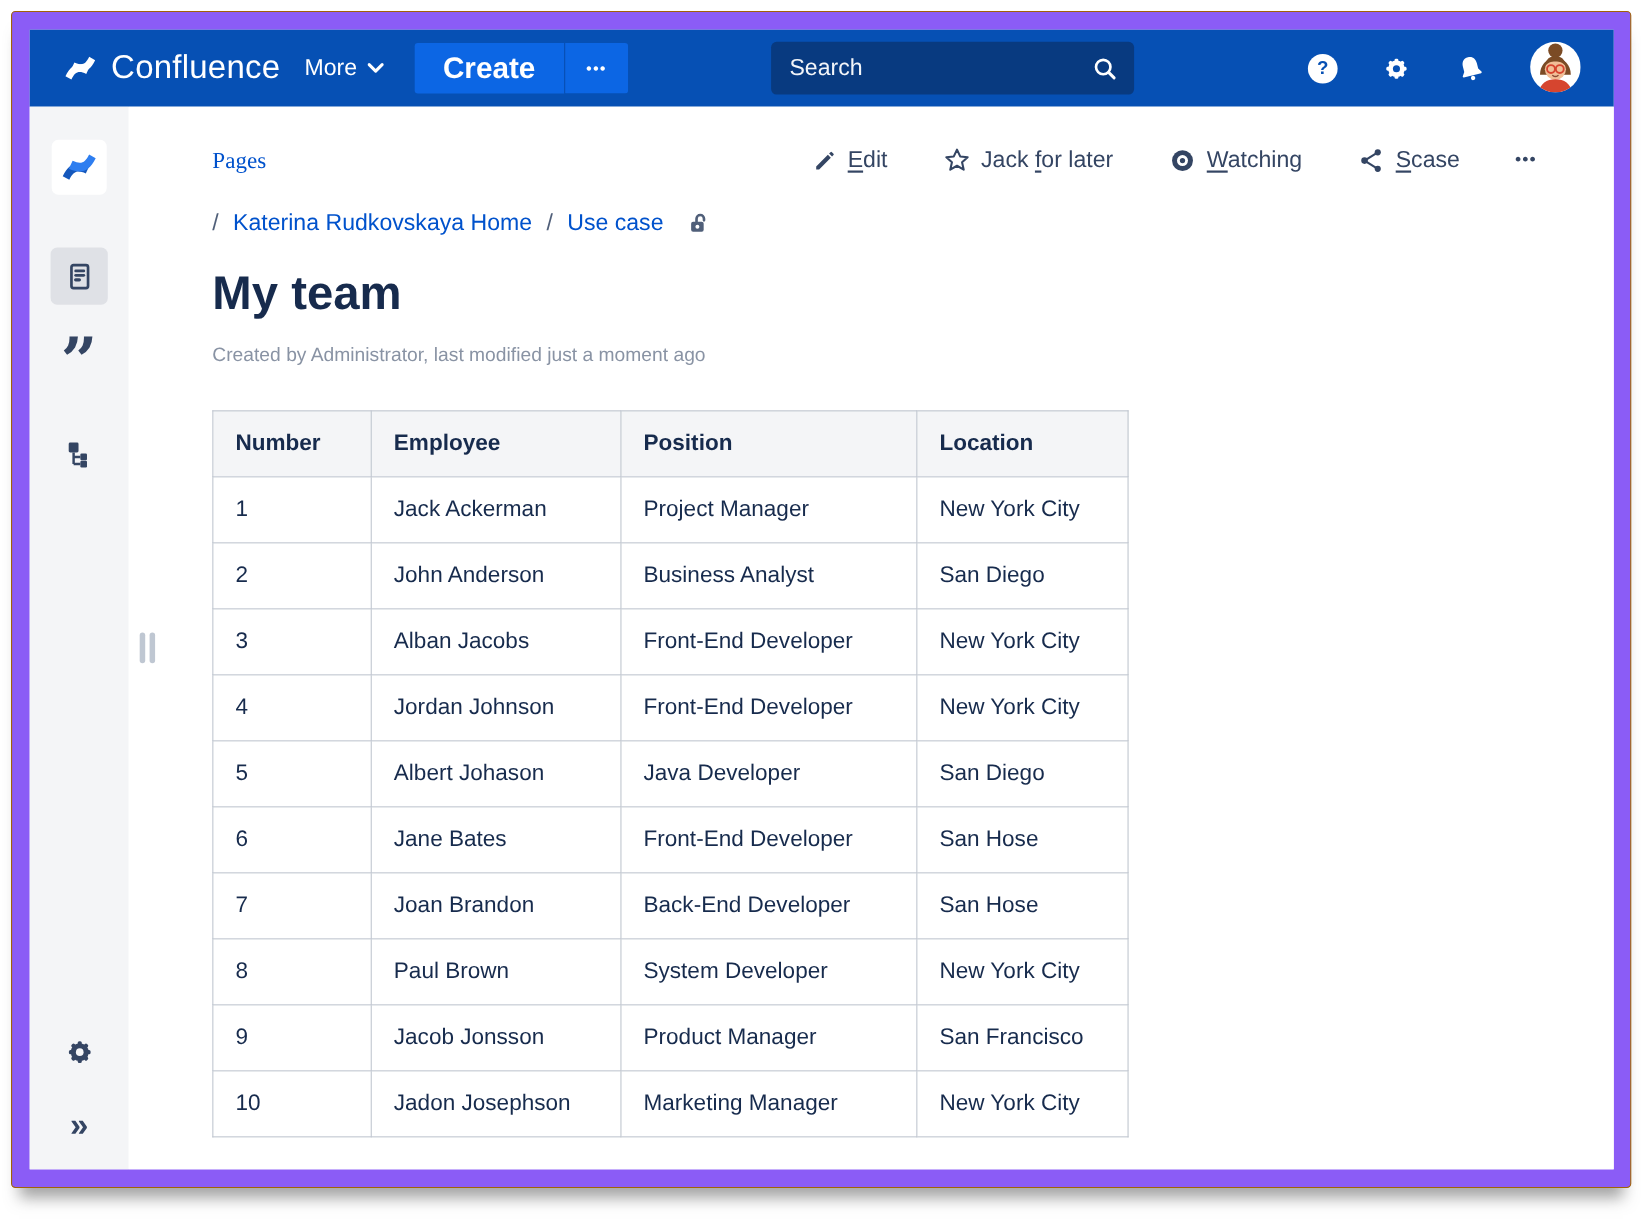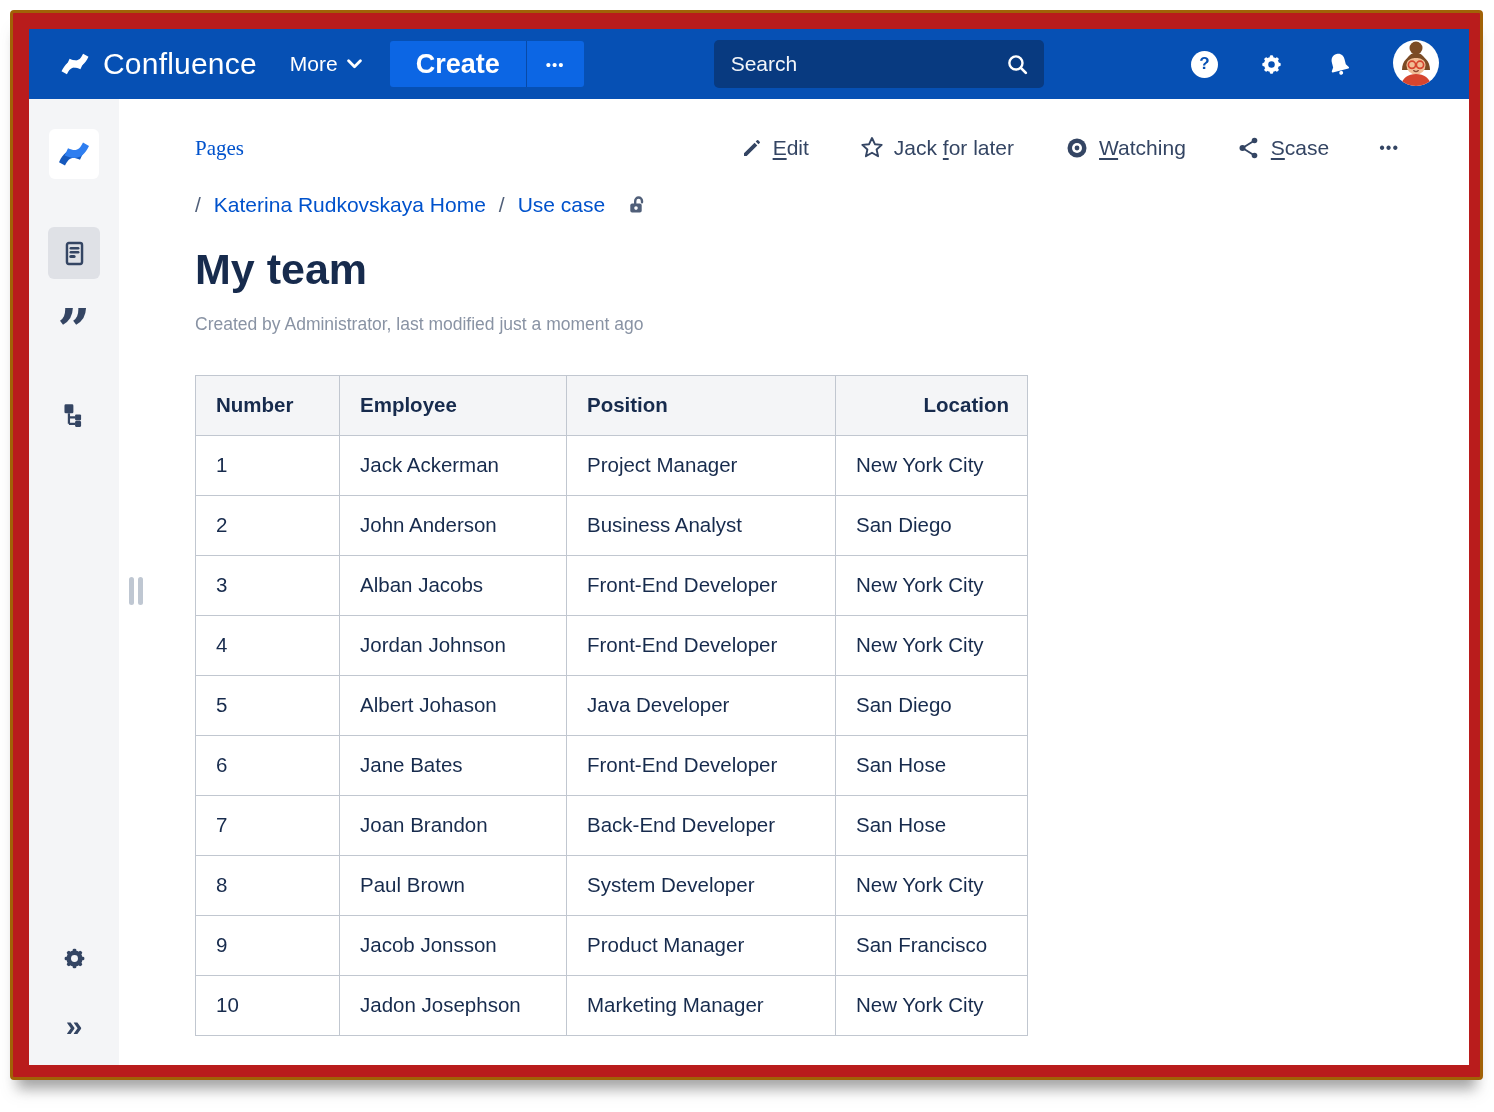--- a/index.html
+++ b/index.html
@@ -1,31 +1,31 @@
 <!DOCTYPE html>
 <html><head>
 <meta charset="utf-8">
 <style>
   * { margin:0; padding:0; box-sizing:border-box; }
   html,body { width:1494px; height:1112px; background:#ffffff;
     font-family:"Liberation Sans", sans-serif; position:relative; overflow:hidden; }
 
   .frame { position:absolute; left:10px; top:10px; width:1473px; height:1070px;
-    background:#b91c1c; border:3px solid #a16207; border-radius:4px; padding:16px;
+    background:#8b5cf6; border:1px solid #a16207; border-radius:4px; padding:16px;
     box-shadow:0 16px 13px -7px rgba(90,90,90,.55); }
 
   .window { width:1440px; height:1036px; display:flex; flex-direction:column; background:#fff; }
 
   
   .topbar { height:70px; flex:none; background:#0650B4; display:flex; align-items:center; padding:0 30px 0 28px; }
   .brand { display:flex; align-items:center; gap:10px; cursor:pointer; }
   .brand svg { width:36px; height:36px; }
   .brand-name { color:#fff; font-size:30px; font-weight:400; letter-spacing:.2px; }
   .more-btn { display:flex; align-items:center; gap:9px; background:transparent; border:none;
-    color:#fff; font-size:21px; margin-left:33px; cursor:pointer; font-family:inherit; }
+    color:#fff; font-size:21px; margin-left:22px; cursor:pointer; font-family:inherit; }
   .create-group { display:flex; margin-left:28px; }
   .create-btn { background:#0C66E4; color:#fff; border:none; font-weight:700; font-size:27px;
     height:46px; padding:0 26px; border-radius:3px 0 0 3px; cursor:pointer; font-family:Liberation Sans, sans-serif; }
   .create-ovf { background:#0C66E4; color:#fff; border:none; font-size:15px; letter-spacing:1px;
     height:46px; width:58px; border-radius:0 3px 3px 0; border-left:1px solid rgba(4,39,94,.45);
     cursor:pointer; font-family:inherit; }
   .search-box { margin-left:130px; width:330px; height:48px; background:#083A80; border-radius:5px;
     display:flex; align-items:center; padding:0 14px 0 17px; }
   .search-box input { flex:1; background:transparent; border:none; outline:none; color:#fff; font-size:21px; font-family:inherit; }
   .search-box input::placeholder { color:rgba(255,255,255,.95); }
@@ -72,21 +72,21 @@
   .unlock { margin-left:7px; display:flex; align-items:center; cursor:pointer; }
 
   .page-title { margin-top:22px; font-size:43px; font-weight:600; color:#172B4D; line-height:1.25; }
   .byline { margin-top:17px; font-size:17.5px; color:#8993A4; }
 
   
   table { margin-top:40px; border-collapse:collapse; table-layout:fixed; width:832px; }
   th, td { border:1px solid #C1C7D0; height:60px; vertical-align:middle; text-align:left;
     padding:0 18px 0 20px; font-size:20.5px; color:#172B4D; }
   th { background:#F4F5F7; font-weight:700; }
-  .c-num { width:144px; } .c-emp { width:227px; } .c-pos { width:269px; } .c-loc { width:192px;text-align:right; }
+  .c-num { width:144px; } .c-emp { width:227px; } .c-pos { width:269px; } .c-loc { width:192px; }
 </style>
 </head>
 <body>
 
 <div class="frame">
   <div class="window">
 
     <header class="topbar">
       <div class="brand">
         <svg viewBox="0 0 32 32">

